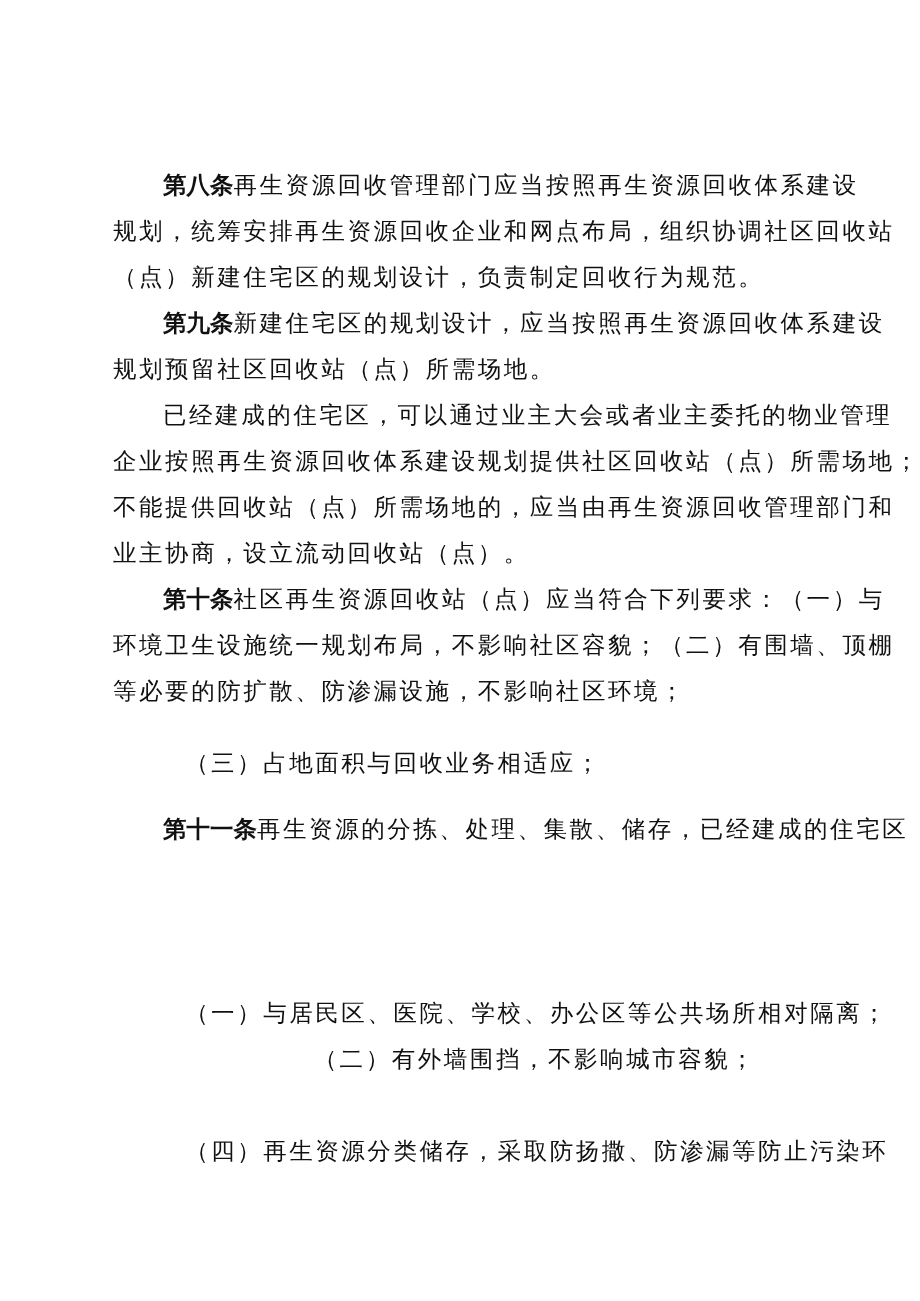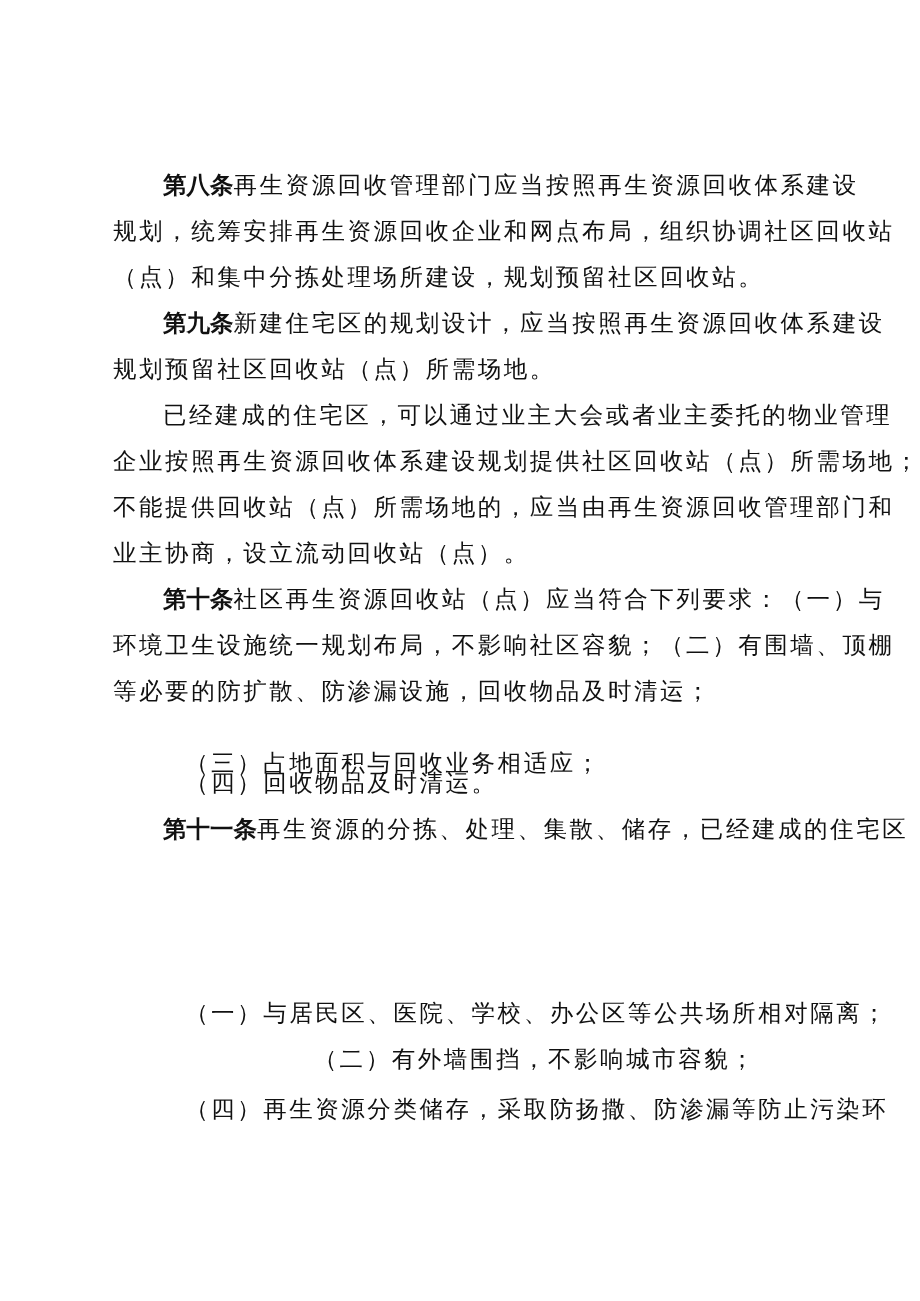--- a/index.html
+++ b/index.html
@@ -13,34 +13,33 @@
   .indent2 { left: 185px; }
   .bold { font-family: "DejaVu Sans", "Liberation Sans", sans-serif; font-weight: bold; letter-spacing: 0; }
 </style>
 </head>
 <body>
 
 <div class="page">
 
   <div class="line indent1" style="top:162px;"><span class="bold">第八条</span><span>再生资源回收管理部门应当按照再生资源回收体系建设</span></div>
   <div class="line" style="top:208px;">规划，统筹安排再生资源回收企业和网点布局，组织协调社区回收站</div>
-  <div class="line" style="top:254px;">（点）和集中分拣处理场所建设，规划预留社区回收站。</div>
+  <div class="line" style="top:254px;">（点）新建住宅区的规划设计，负责制定回收行为规范。</div>
 
   <div class="line indent1" style="top:300px;"><span class="bold">第九条</span><span>新建住宅区的规划设计，应当按照再生资源回收体系建设</span></div>
   <div class="line" style="top:346px;">规划预留社区回收站（点）所需场地。</div>
   <div class="line indent1" style="top:392px;">已经建成的住宅区，可以通过业主大会或者业主委托的物业管理</div>
   <div class="line" style="top:438px;">企业按照再生资源回收体系建设规划提供社区回收站（点）所需场地；</div>
   <div class="line" style="top:484px;">不能提供回收站（点）所需场地的，应当由再生资源回收管理部门和</div>
   <div class="line" style="top:530px;">业主协商，设立流动回收站（点）。</div>
 
   <div class="line indent1" style="top:576px;"><span class="bold">第十条</span><span>社区再生资源回收站（点）应当符合下列要求：（一）与</span></div>
   <div class="line" style="top:622px;">环境卫生设施统一规划布局，不影响社区容貌；（二）有围墙、顶棚</div>
-  <div class="line" style="top:668px;">等必要的防扩散、防渗漏设施，回收物品及时清运；</div>
+  <div class="line" style="top:668px;">等必要的防扩散、防渗漏设施，不影响社区环境；</div>
   <div class="line indent2" style="top:740px;">（三）占地面积与回收业务相适应；</div>
-  <div class="line indent2" style="top:760px;">（四）回收物品及时清运。</div>
 
   <div class="line indent1" style="top:806px;"><span class="bold">第十一条</span><span>再生资源的分拣、处理、集散、储存，已经建成的住宅区</span></div>
 
   <div class="line indent2" style="top:990px;">（一）与居民区、医院、学校、办公区等公共场所相对隔离；</div>
   <div class="line indent2" style="top:1036px;text-align:center;">（二）有外墙围挡，不影响城市容貌；</div>
-  <div class="line indent2" style="top:1086px;">（四）再生资源分类储存，采取防扬撒、防渗漏等防止污染环</div>
+  <div class="line indent2" style="top:1128px;">（四）再生资源分类储存，采取防扬撒、防渗漏等防止污染环</div>
 
 </div>
 
 </body></html>

